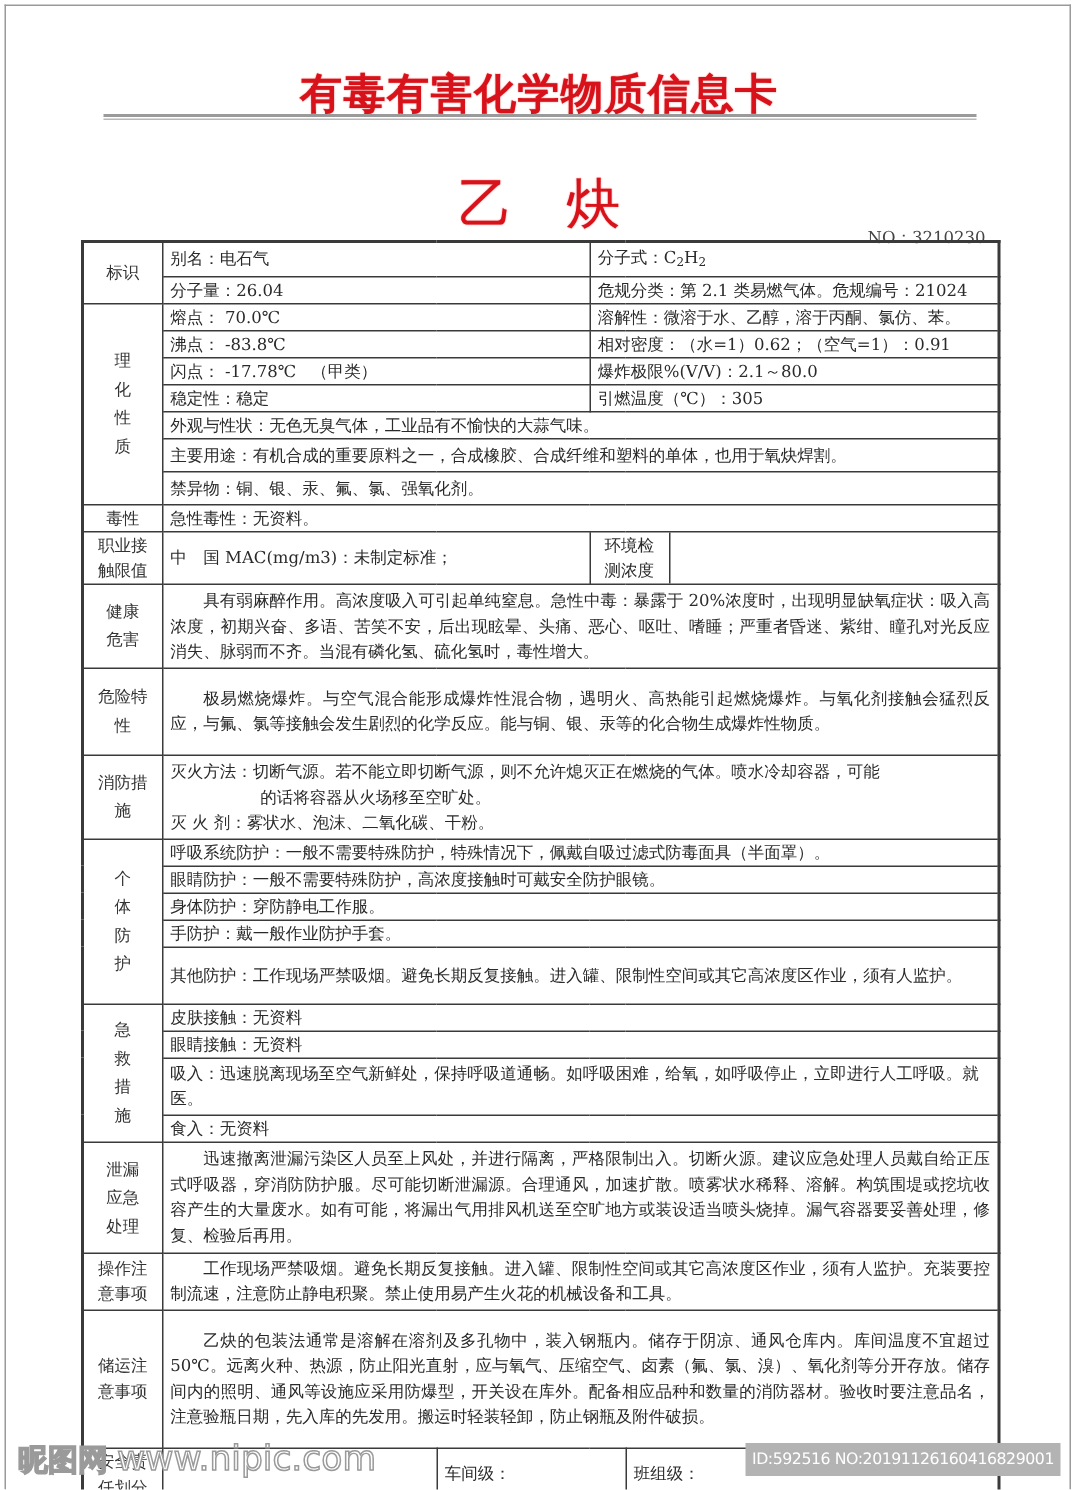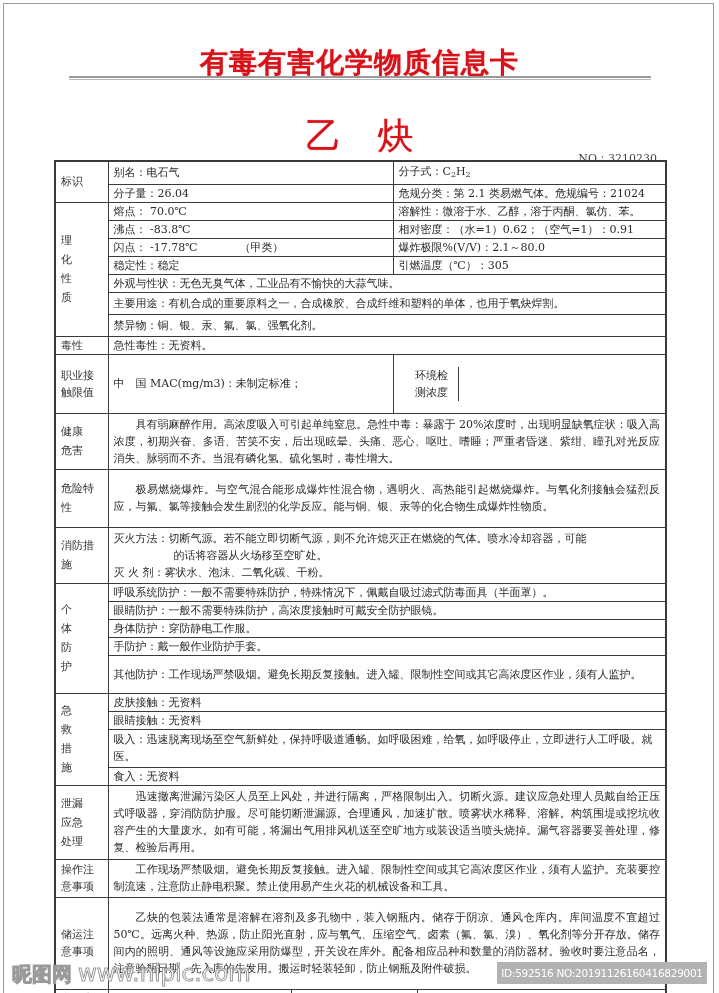--- a/index.html
+++ b/index.html
@@ -34,21 +34,21 @@
   table.card {
     position:absolute; left:54px; top:160px; width:611px;
     border-collapse:collapse; table-layout:fixed;
     font-size:11px; line-height:17px;
   }
   table.card td {
     border:1px solid #3a3a3a; padding:0 5px; vertical-align:middle;
   }
   table.card { border:2px solid #3a3a3a; }
   td.lbl {
-    padding:0 2px; letter-spacing:0; color:#333;
+    text-align:center; padding:0 2px; letter-spacing:0; color:#333;
   }
   td.lbl.vert { line-height:19px; }
   .para { text-indent:2em; text-align:justify; }
   .indent-line { padding-left:72px; }
   .thick-top td { border-top:2px solid #3a3a3a; }
   .watermark-left {
     position:absolute; left:12px; top:960px;
     font-family:"DejaVu Sans","Liberation Sans",sans-serif; font-size:20px; font-weight:bold;
     color:#ffffff; letter-spacing:0;
     -webkit-text-stroke:1px #9a9a9a;
@@ -99,21 +99,21 @@
       <div>质</div>
     </td>
     <td colspan="2">熔点： 70.0℃</td>
     <td colspan="2">溶解性：微溶于水、乙醇，溶于丙酮、氯仿、苯。</td>
   </tr>
   <tr style="height:18px">
     <td colspan="2">沸点：  -83.8℃</td>
     <td colspan="2">相对密度：（水=1）0.62；（空气=1）：0.91</td>
   </tr>
   <tr style="height:18px">
-    <td colspan="2"><span>闪点：  -17.78℃</span><span style="margin-left:42px">（甲类）</span></td>
+    <td colspan="2"><span>闪点：  -17.78℃</span><span style="margin-left:10px">（甲类）</span></td>
     <td colspan="2">爆炸极限%(V/V)：2.1～80.0</td>
   </tr>
   <tr style="height:18px">
     <td colspan="2">稳定性：稳定</td>
     <td colspan="2">引燃温度（℃）：305</td>
   </tr>
   <tr style="height:18px">
     <td colspan="4">外观与性状：无色无臭气体，工业品有不愉快的大蒜气味。</td>
   </tr>
   <tr style="height:22px">
@@ -127,21 +127,21 @@
     <td class="lbl">毒性</td>
     <td colspan="4">急性毒性：无资料。</td>
   </tr>
 
   <tr style="height:34px">
     <td class="lbl">
       <div>职业接</div>
       <div>触限值</div>
     </td>
     <td colspan="2"><span>中　国 MAC(mg/m3)：未制定标准；</span></td>
-    <td colspan="2" style="padding:12px">
+    <td colspan="2" style="padding:0">
       <div style="display:flex;height:34px">
         <div style="width:52px;border-right:1px solid #3a3a3a;text-align:center;display:flex;flex-direction:column;justify-content:center">
           <div>环境检</div>
           <div>测浓度</div>
         </div>
         <div style="flex:1"></div>
       </div>
     </td>
   </tr>
 

